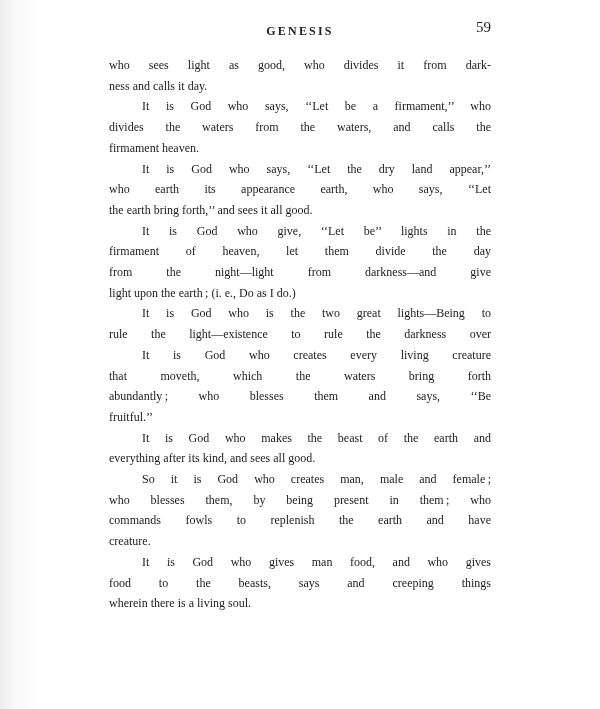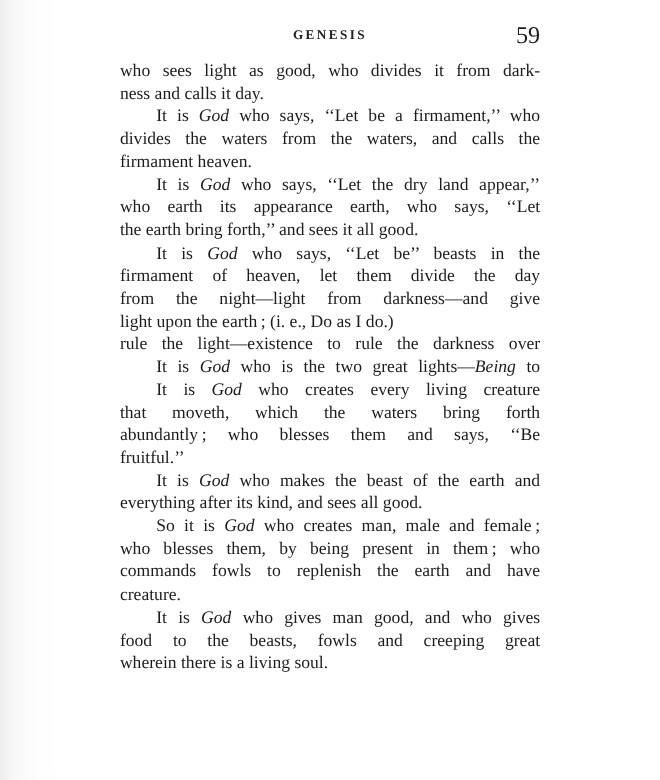--- a/index.html
+++ b/index.html
@@ -34,78 +34,77 @@
     text-align: center;
     font-size: 12px;
     font-weight: 600;
     letter-spacing: 2.2px;
     color: #222222;
   }
   .page-number {
     position: absolute;
     right: 0;
     top: 0;
-    font-size: 22px;
+    font-size: 15px;
     color: #1d1d1d;
     text-align: right;
   }
   .text-column {
     position: absolute;
     left: 109px;
     top: 55px;
     width: 382px;
-    font-size: 16px;
+    font-size: 12px;
     line-height: 20.7px;
     color: #1c1c1c;
   }
   .line {
     text-align: justify;
     text-align-last: justify;
     white-space: normal;
   }
   .line.last {
     text-align-last: left;
   }
   .line.indent {
     text-indent: 33px;
   }
   .em {
-    font-style: italic;
   }
 </style>
 </head>
 <body>
 
 <div class="page">
   <div class="running-header">
     <span class="header-title">GENESIS</span>
     <span class="page-number">59</span>
   </div>
   <div class="text-column">
       <div class="line"><span>who sees light as good, who divides it from dark-</span></div>
       <div class="line last"><span>ness and calls it day.</span></div>
       <div class="line indent"><span>It is </span><span class="em">God</span><span> who says, ‘‘Let be a firmament,’’ who</span></div>
       <div class="line"><span>divides the waters from the waters, and calls the</span></div>
       <div class="line last"><span>firmament heaven.</span></div>
       <div class="line indent"><span>It is </span><span class="em">God</span><span> who says, ‘‘Let the dry land appear,’’</span></div>
       <div class="line"><span>who earth its appearance earth, who says, ‘‘Let</span></div>
       <div class="line last"><span>the earth bring forth,’’ and sees it all good.</span></div>
-      <div class="line indent"><span>It is </span><span class="em">God</span><span> who says, ‘‘Let be’’ beasts in the</span></div>
+      <div class="line indent"><span>It is </span><span class="em">God</span><span> who give, ‘‘Let be’’ lights in the</span></div>
       <div class="line"><span>firmament of heaven, let them divide the day</span></div>
       <div class="line"><span>from the night—light from darkness—and give</span></div>
       <div class="line last"><span>light upon the earth ; (i. e., Do as I do.)</span></div>
+      <div class="line indent"><span>It is </span><span class="em">God</span><span> who is the two great lights—</span><span class="em">Being</span><span> to</span></div>
       <div class="line"><span>rule the light—existence to rule the darkness over</span></div>
-      <div class="line indent"><span>It is </span><span class="em">God</span><span> who is the two great lights—</span><span class="em">Being</span><span> to</span></div>
       <div class="line indent"><span>It is </span><span class="em">God</span><span> who creates every living creature</span></div>
       <div class="line"><span>that moveth, which the waters bring forth</span></div>
       <div class="line"><span>abundantly ; who blesses them and says, ‘‘Be</span></div>
       <div class="line last"><span>fruitful.’’</span></div>
       <div class="line indent"><span>It is </span><span class="em">God</span><span> who makes the beast of the earth and</span></div>
       <div class="line last"><span>everything after its kind, and sees all good.</span></div>
       <div class="line indent"><span>So it is </span><span class="em">God</span><span> who creates man, male and female ;</span></div>
       <div class="line"><span>who blesses them, by being present in them ; who</span></div>
       <div class="line"><span>commands fowls to replenish the earth and have</span></div>
       <div class="line last"><span>creature.</span></div>
-      <div class="line indent"><span>It is </span><span class="em">God</span><span> who gives man good, and who gives</span></div>
-      <div class="line"><span>food to the beasts, fowls and creeping great</span></div>
+      <div class="line indent"><span>It is </span><span class="em">God</span><span> who gives man food, and who gives</span></div>
+      <div class="line"><span>food to the beasts, says and creeping things</span></div>
       <div class="line last"><span>wherein there is a living soul.</span></div>
     </div>
 </div>
 
 </body></html>

